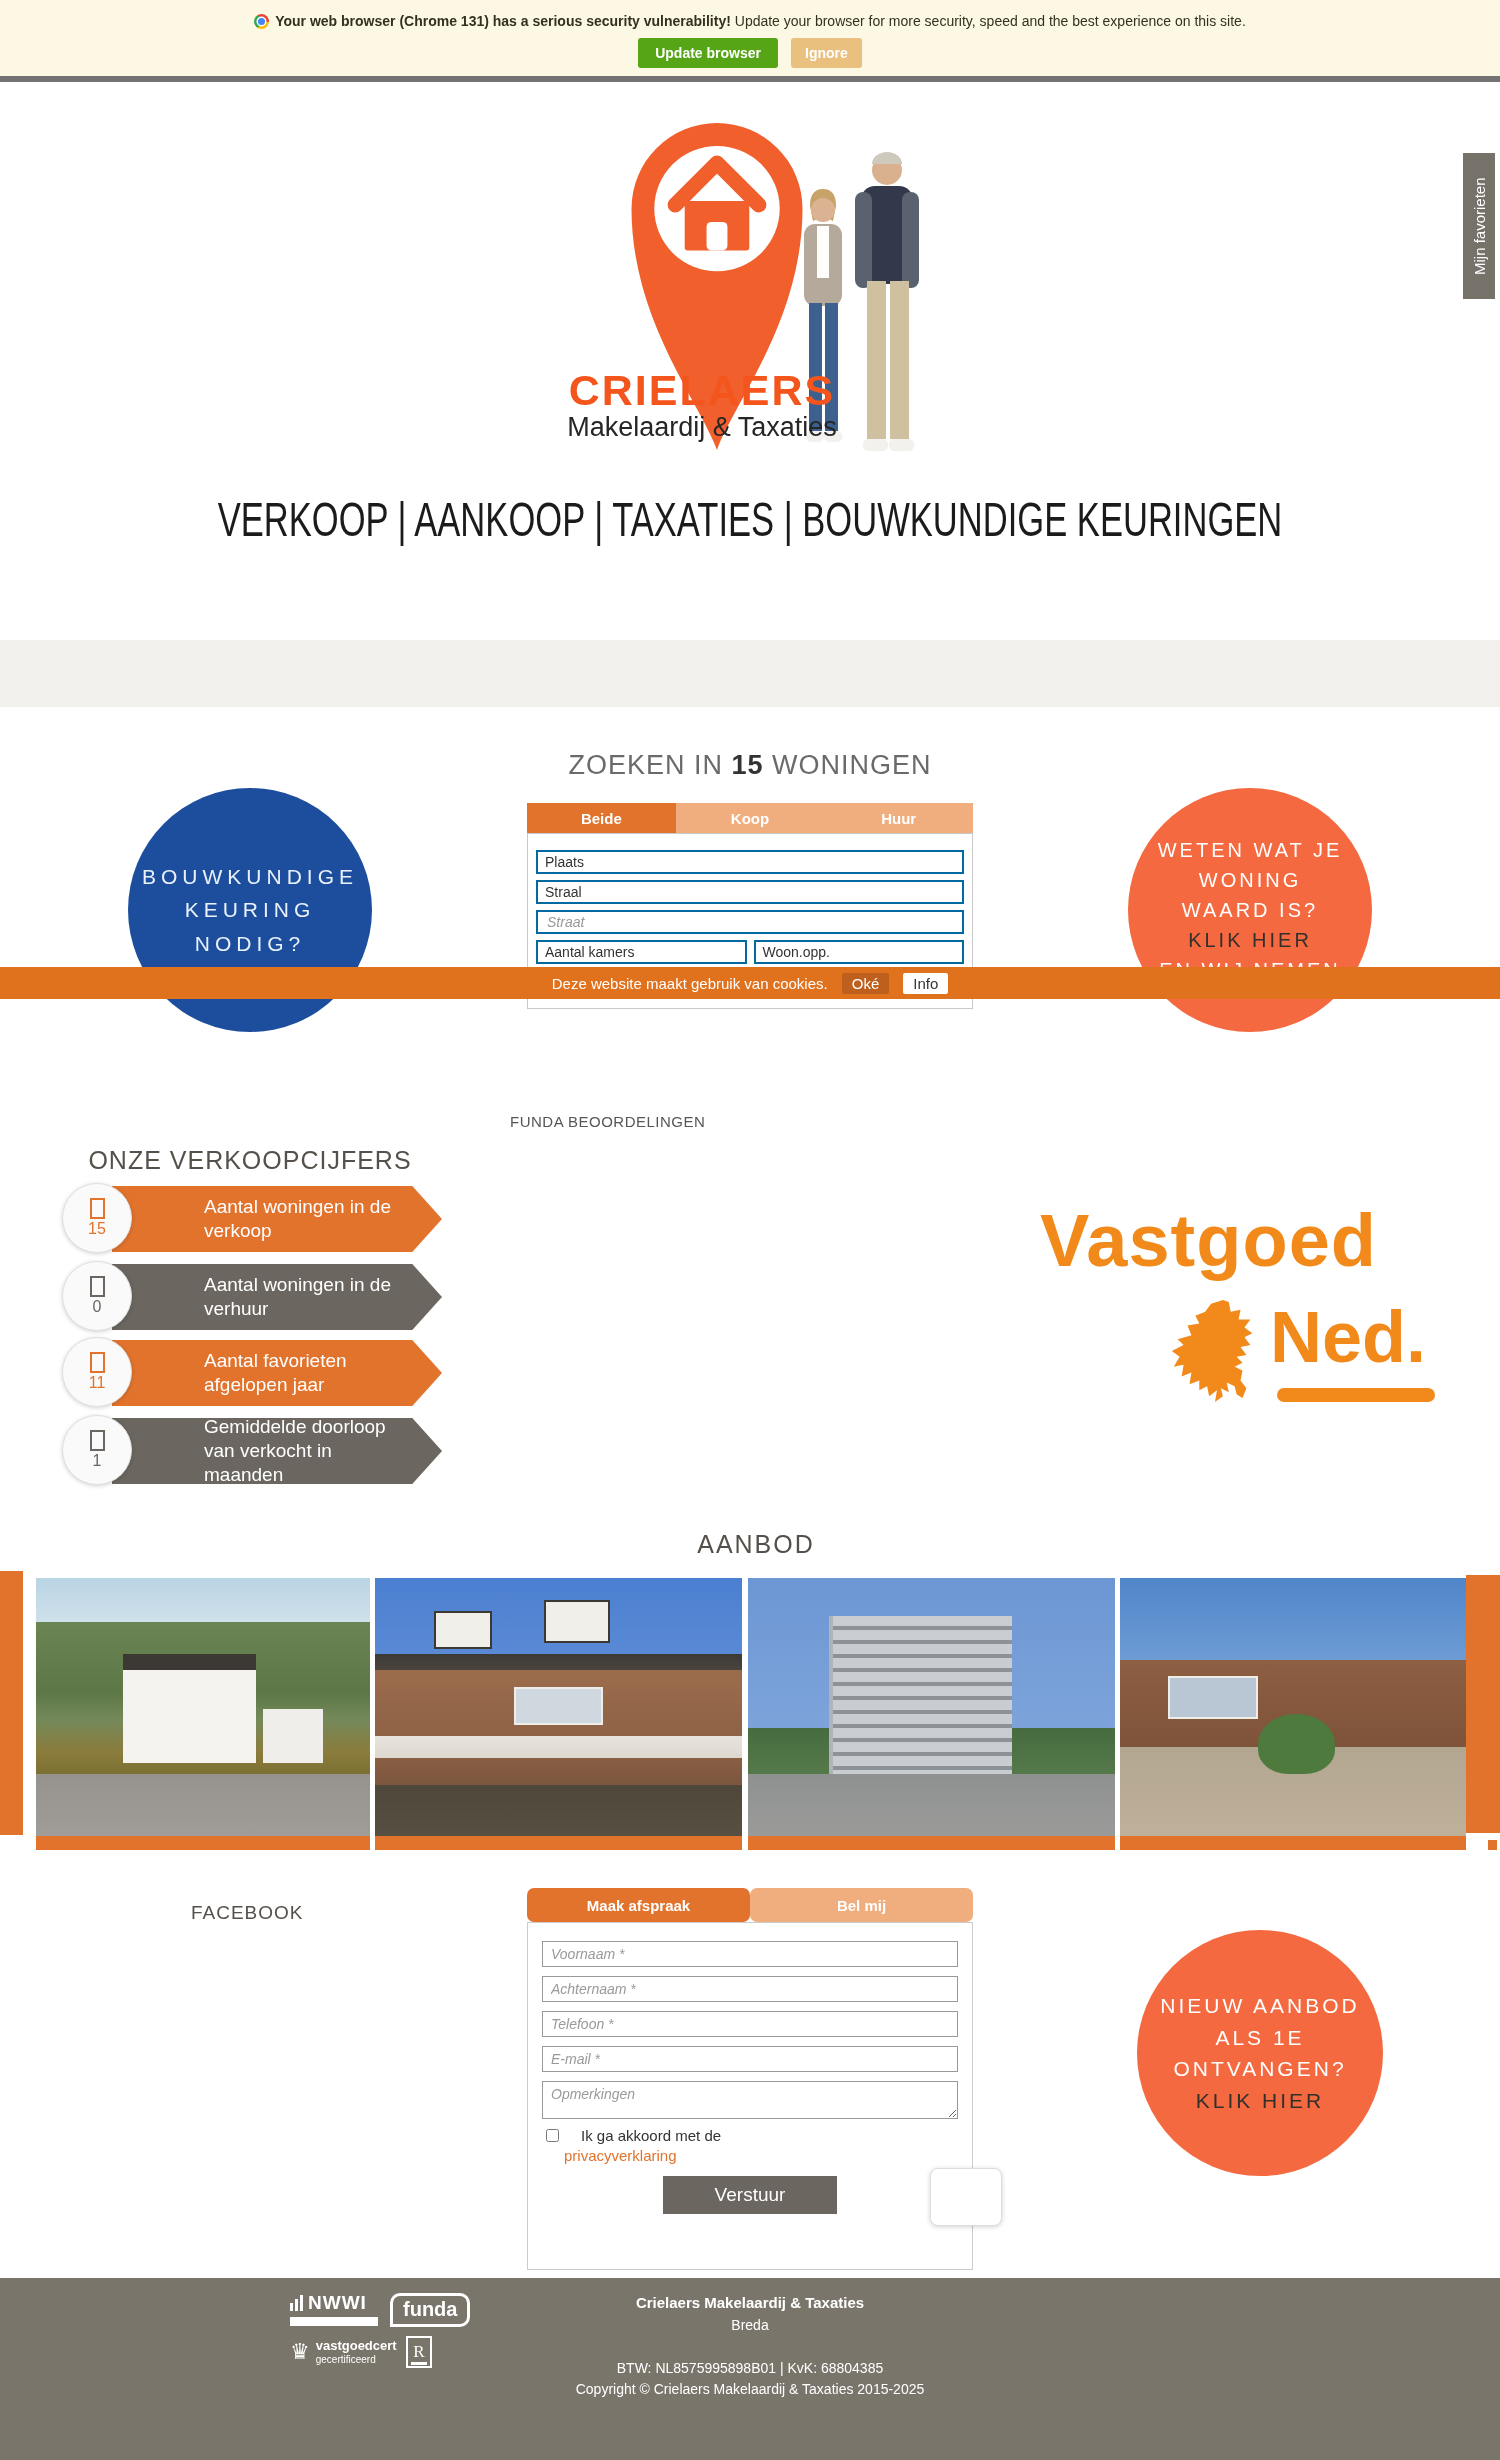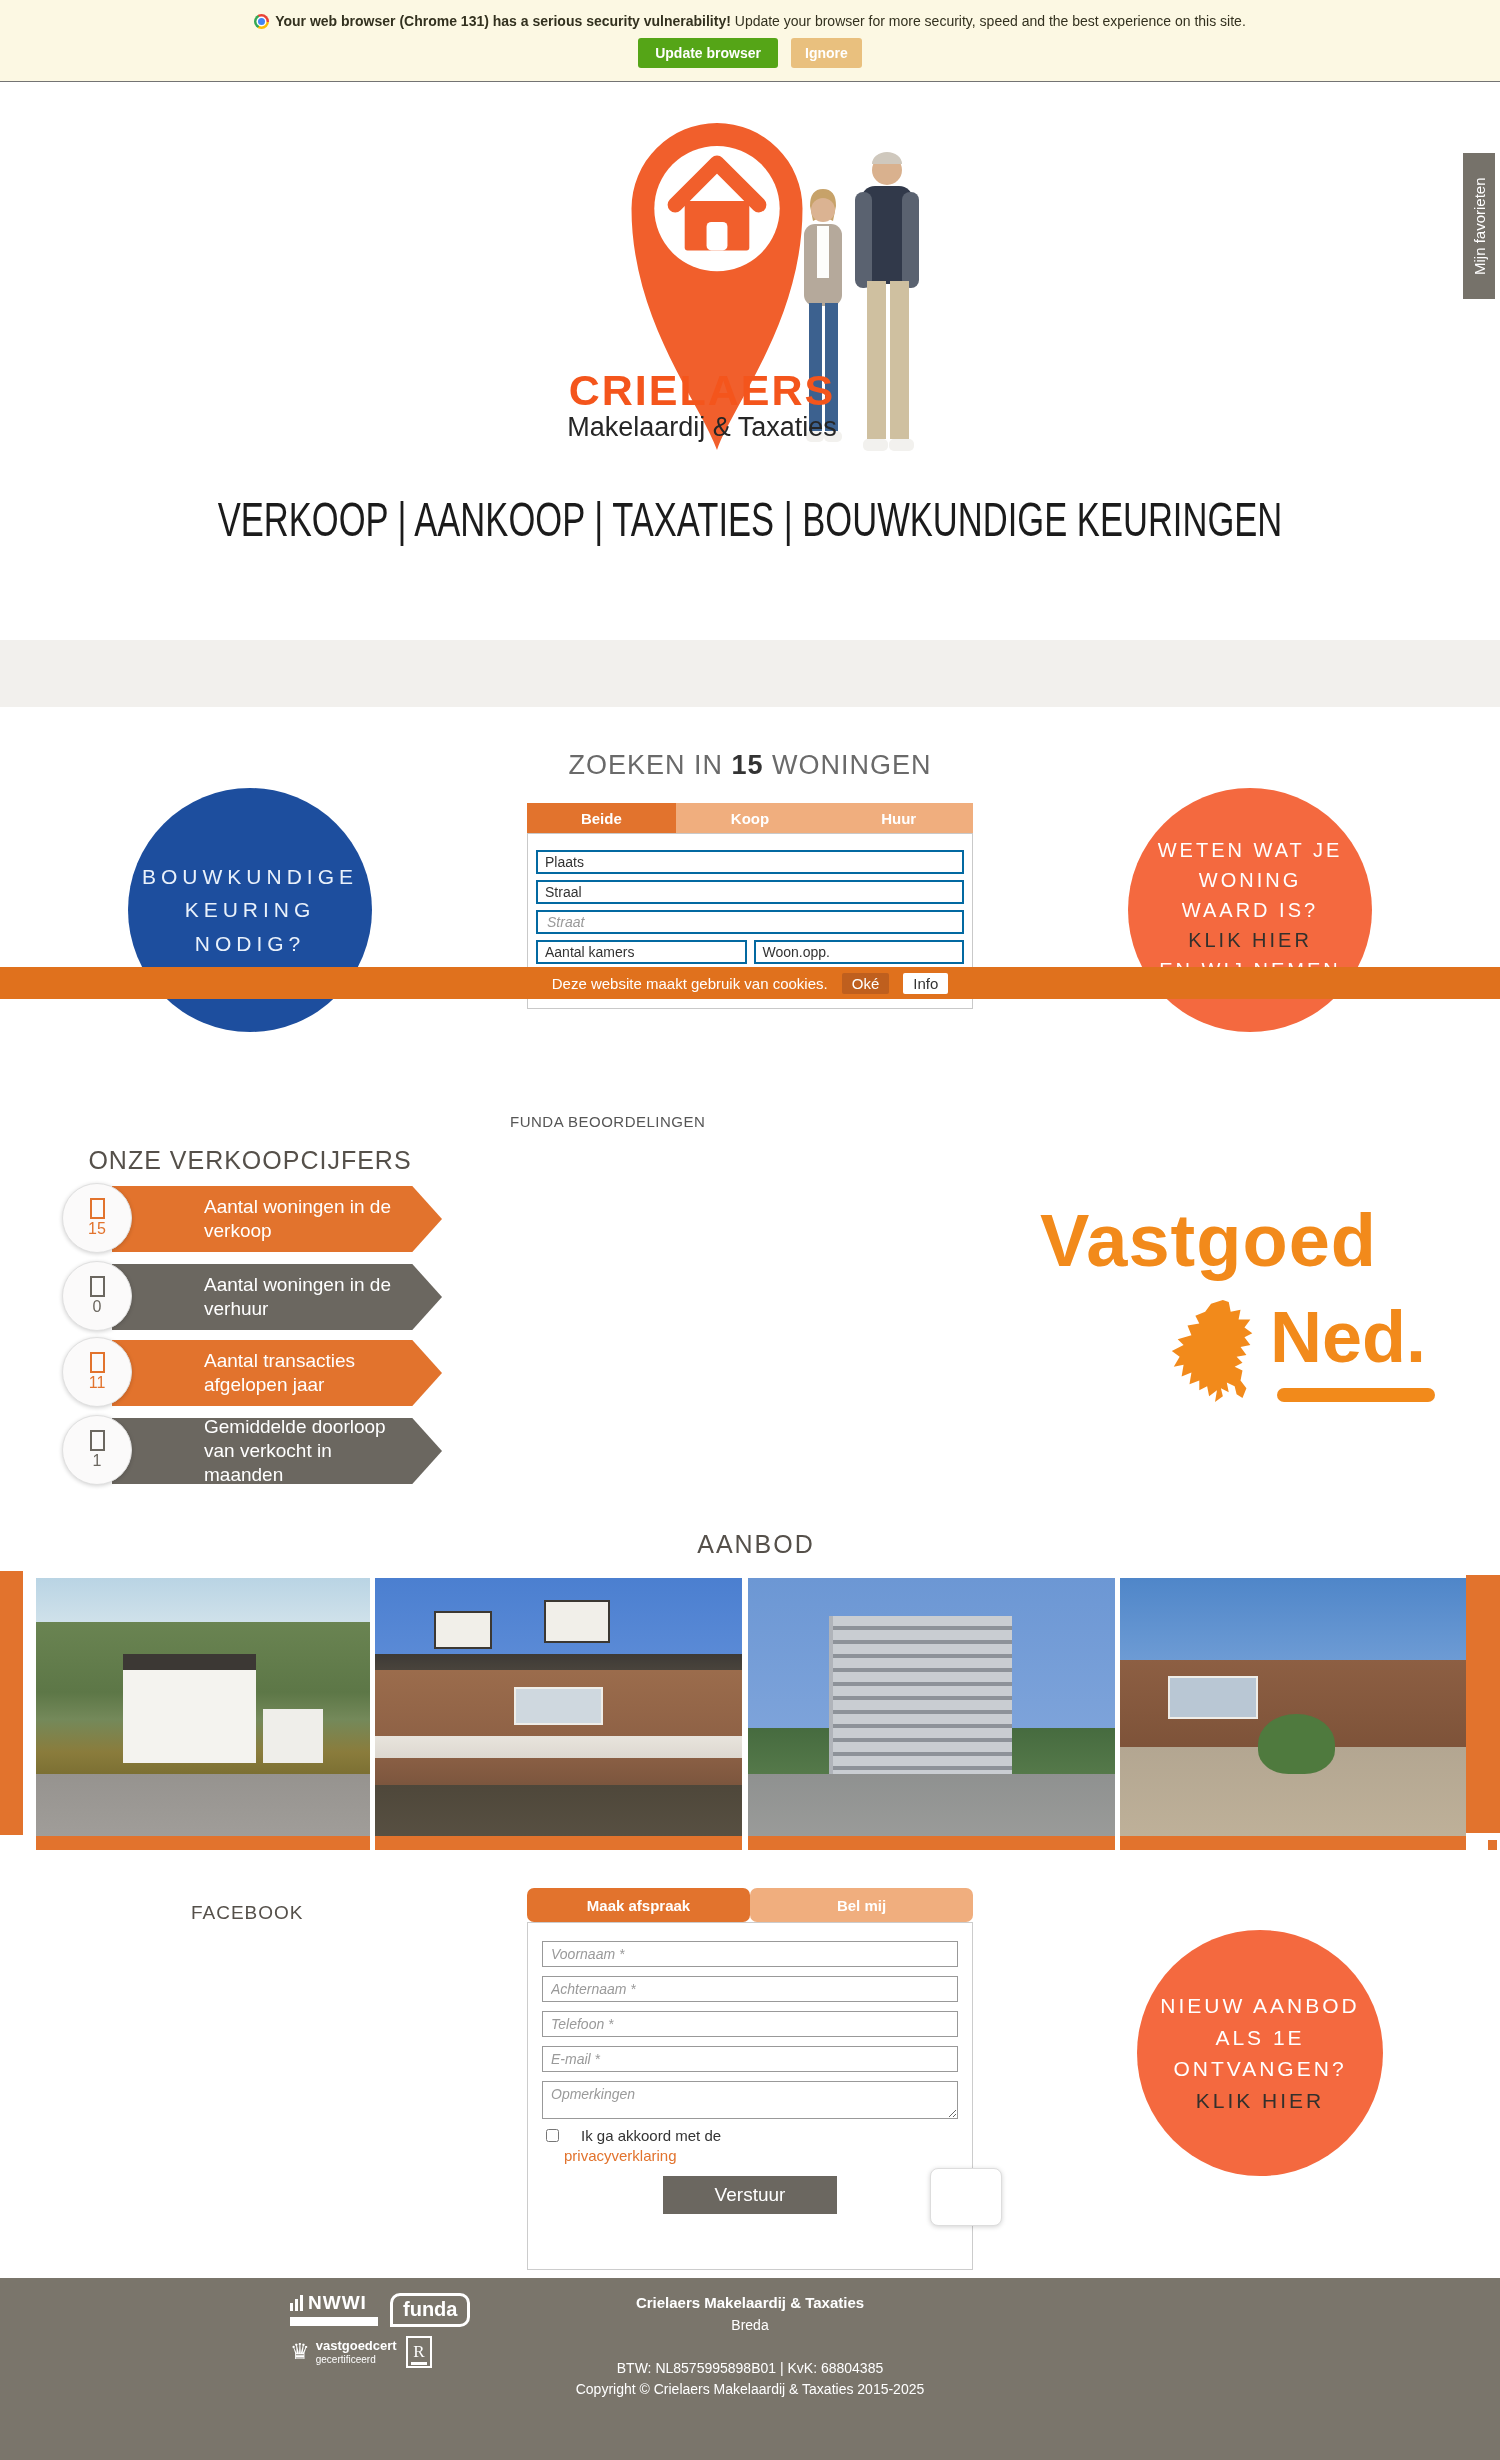--- a/index.html
+++ b/index.html
@@ -1,20 +1,20 @@
 <!DOCTYPE html>
 <html><head>
 <meta charset="utf-8">
 <style>
   * { box-sizing: border-box; }
   body { margin:0; background:#fff; font-family:"Liberation Sans", sans-serif; }
   .page { position:relative; width:1500px; height:2460px; background:#fff; overflow:hidden; }
 
   
-  .warnbar { position:absolute; top:0; left:0; width:1500px; height:82px; background:#fcf8e3; border-bottom:1px solid #737373; text-align:center; z-index:20; }
+  .warnbar { position:absolute; top:0; left:0; width:1500px; height:82px; background:#fcf8e3; border-bottom:6px solid #737373; text-align:center; z-index:20; }
   .warn-line { padding-top:13px; font-size:14px; color:#33311f; }
   .warn-line b { font-weight:bold; }
   .chrome-icon { display:inline-block; width:15px; height:15px; border-radius:50%; vertical-align:-3px; margin-right:6px;
     background:conic-gradient(from -30deg, #ea4335 0 120deg, #fbbc05 120deg 240deg, #34a853 240deg 360deg); position:relative; }
   .chrome-icon span { position:absolute; left:4px; top:4px; width:7px; height:7px; border-radius:50%; background:#4285f4; box-shadow:0 0 0 1.5px #fff; }
   .warn-buttons { margin-top:9px; display:flex; justify-content:center; gap:13px; }
   .btn-update { background:#55a517; color:#fff; font-weight:bold; font-size:14px; padding:7px 17px; border-radius:3px; cursor:pointer; }
   .btn-ignore { background:#e9c07e; color:#fff; font-weight:bold; font-size:14px; padding:7px 14px; border-radius:3px; cursor:pointer; }
 
   
@@ -245,21 +245,21 @@
     </div>
   </div>
   <div class="stat-row" style="top:1261px;">
     <div class="stat-banner banner-gray">Aantal woningen in de verhuur</div>
     <div class="stat-circle ic-gray">
       <span class="tofu"></span>
       <span class="stat-num">0</span>
     </div>
   </div>
   <div class="stat-row" style="top:1337px;">
-    <div class="stat-banner banner-orange">Aantal transacties afgelopen jaar</div>
+    <div class="stat-banner banner-orange">Aantal favorieten afgelopen jaar</div>
     <div class="stat-circle ic-orange">
       <span class="tofu"></span>
       <span class="stat-num">11</span>
     </div>
   </div>
   <div class="stat-row" style="top:1415px;">
     <div class="stat-banner banner-gray">Gemiddelde doorloop van verkocht in maanden</div>
     <div class="stat-circle ic-gray">
       <span class="tofu"></span>
       <span class="stat-num">1</span>

